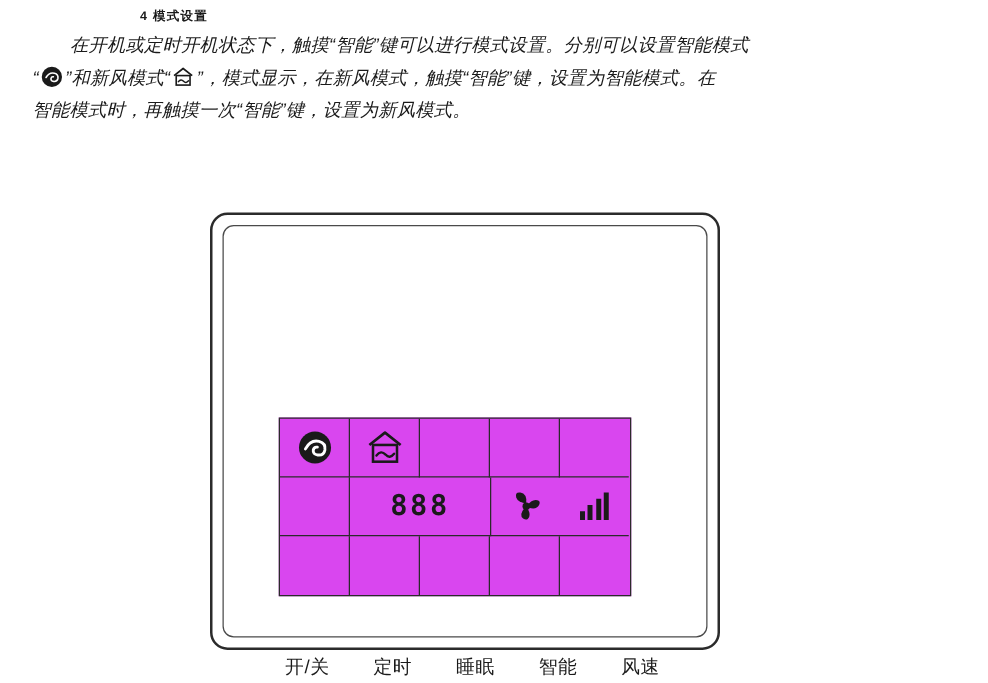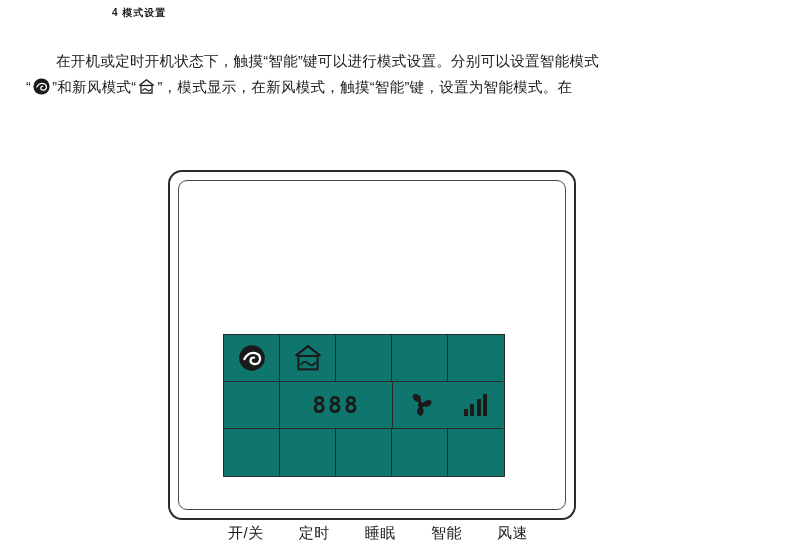--- a/index.html
+++ b/index.html
@@ -25,26 +25,27 @@
     position: absolute;
     left: 112px;
     top: 6px;
     font-size: 10px;
     font-weight: bold;
     letter-spacing: 1px;
   }
   .body-text {
     position: absolute;
     left: 26px;
-    top: 48px;
+    top: 24px;
     width: 740px;
     font-size: 14.5px;
     line-height: 26px;
     text-align: justify;
     letter-spacing: 0.3px;
+    font-style: italic;
   }
   .indent { display: inline-block; width: 30px; }
 
   .inline-icon {
     display: inline-block;
     width: 19px;
     height: 19px;
     vertical-align: -4px;
     margin: 0 1px;
   }
@@ -85,21 +86,21 @@
     border: 1px solid #4a4a4a;
     border-radius: 9px;
   }
   .lcd {
     position: absolute;
     left: 53px;
     top: 162px;
     width: 282px;
     height: 143px;
     border: 1.5px solid #2b2b2b;
-    background: #0f766e;
+    background: #d946ef;
     box-sizing: border-box;
   }
   .lcd-row {
     position: absolute;
     left: 0;
     width: 100%;
     height: 47px;
     box-sizing: border-box;
   }
   .lcd-row.r1 { top: 0; }
@@ -173,20 +174,21 @@
   <div class="body-text">
     <span class="indent"></span><span>在开机或定时开机状态下，触摸“智能”键可以进行模式设置。分别可以设置智能模式</span><br>
     <span>“</span><span class="inline-icon"><svg viewBox="0 0 22 22" width="19" height="19">
           <circle cx="11" cy="11" r="9.4" fill="#1a1a1a"></circle>
           <path d="M5.6 11.6 Q8.6 6.4 13.4 7.6 Q17.2 8.6 16.6 12.4 Q16 15.6 12.6 15.2 Q9.8 14.8 10.2 12.4 Q10.6 10.6 12.4 10.9" fill="none" stroke="#ffffff" stroke-width="1.5" stroke-linecap="round"></path>
         </svg></span><span>”和新风模式“</span><span class="inline-icon"><svg viewBox="0 0 22 22" width="19" height="19">
           <path d="M2.6 9.8 L11 3.2 L19.4 9.8" fill="none" stroke="#1a1a1a" stroke-width="1.6" stroke-linejoin="round"></path>
           <rect x="4.6" y="9.8" width="12.8" height="8.8" fill="none" stroke="#1a1a1a" stroke-width="1.5"></rect>
           <path d="M6.6 15.4 Q9 12.4 11.4 15 Q13.6 17.4 16 14.6" fill="none" stroke="#1a1a1a" stroke-width="1.4" stroke-linecap="round"></path>
         </svg></span><span>”，模式显示，在新风模式，触摸“智能”键，设置为智能模式。在</span><br>
+    <span>智能模式时，再触摸一次“智能”键，设置为新风模式。</span>
   </div>
 
   <div class="diagram">
 
     <div class="callout-label">模式显示</div>
 
     <svg class="overlay" viewBox="0 0 790 428">
 
       <path d="M300 143 L418 143" fill="none" stroke="#1a1a1a" stroke-width="1.2"></path>
 

